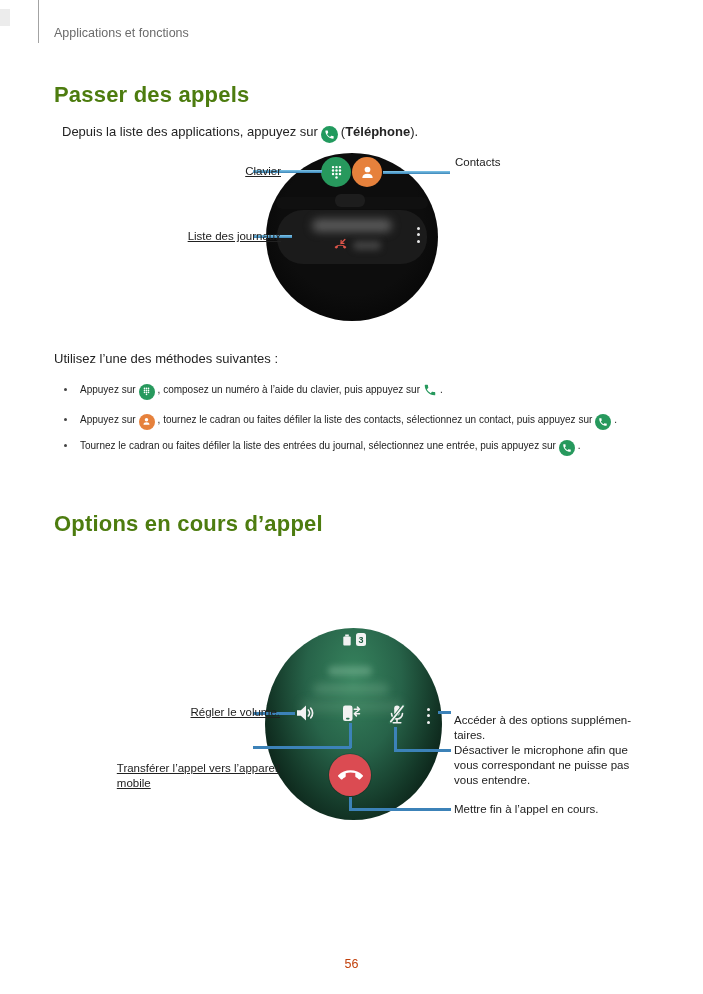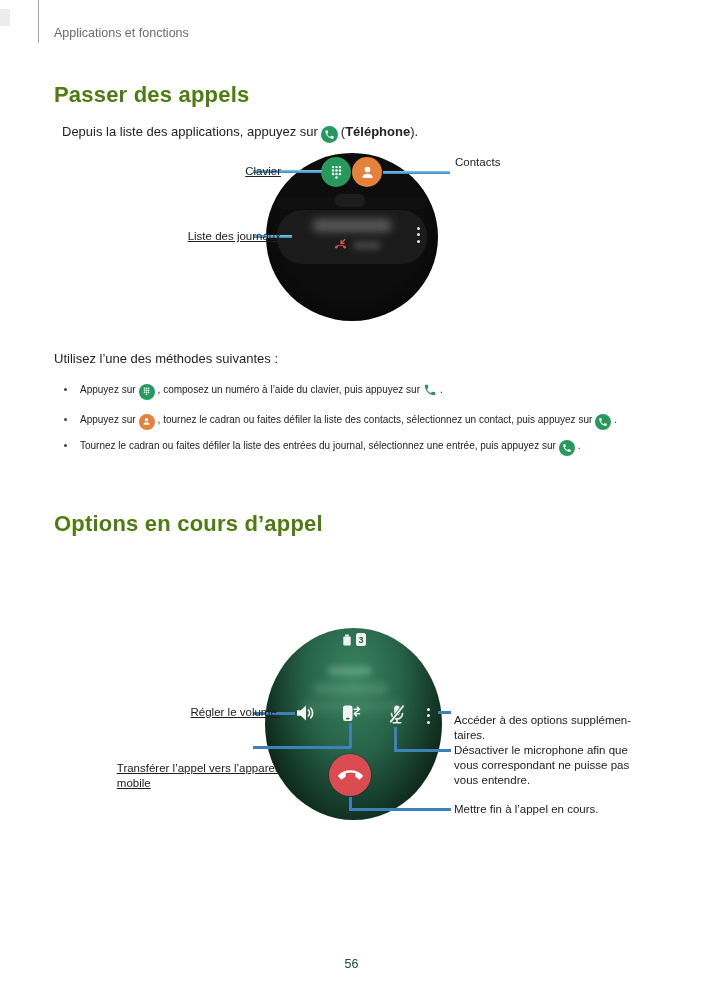--- a/index.html
+++ b/index.html
@@ -47,21 +47,21 @@
   .watch2{left:265px;top:628px;width:177px;height:192px;border-radius:50%;
     background:radial-gradient(ellipse at 50% 26%,#37845e 0%,#276349 38%,#143828 66%,#06150e 90%,#000 100%);}
   .w2-blob{position:absolute;border-radius:6px;}
   .w2-icon{position:absolute;width:24px;height:24px;}
   .w2-dots{position:absolute;left:162px;top:78px;}
   .w2-dots i{background:#f2f2f2;}
   .w2-end{position:absolute;left:64px;top:126px;width:42px;height:42px;border-radius:50%;background:#db4b52;
     display:flex;align-items:center;justify-content:center;box-shadow:0 0 0 1px rgba(0,0,0,.15);}
   .w2-badge{position:absolute;left:91px;top:5px;width:10px;height:13px;background:#f2f2f2;border-radius:2.5px;
     font-size:9px;font-weight:700;color:#1d5c40;display:flex;align-items:center;justify-content:center;}
-  .footer{left:0;top:957px;width:703px;text-align:center;font-size:12.5px;color:#14532d;}
+  .footer{left:0;top:957px;width:703px;text-align:center;font-size:12.5px;color:#c2410c;}
 </style>
 </head>
 <body>
 
 <div class="page">
 
   <div class="abs scan-artifact"></div>
   <div class="abs v-rule"></div>
   <div class="abs breadcrumb">Applications et fonctions</div>
 

